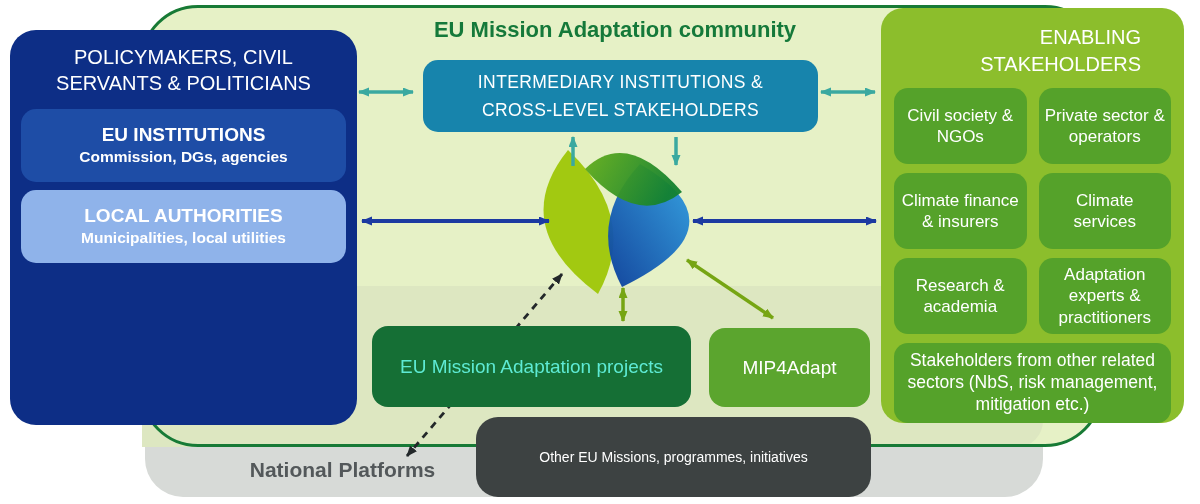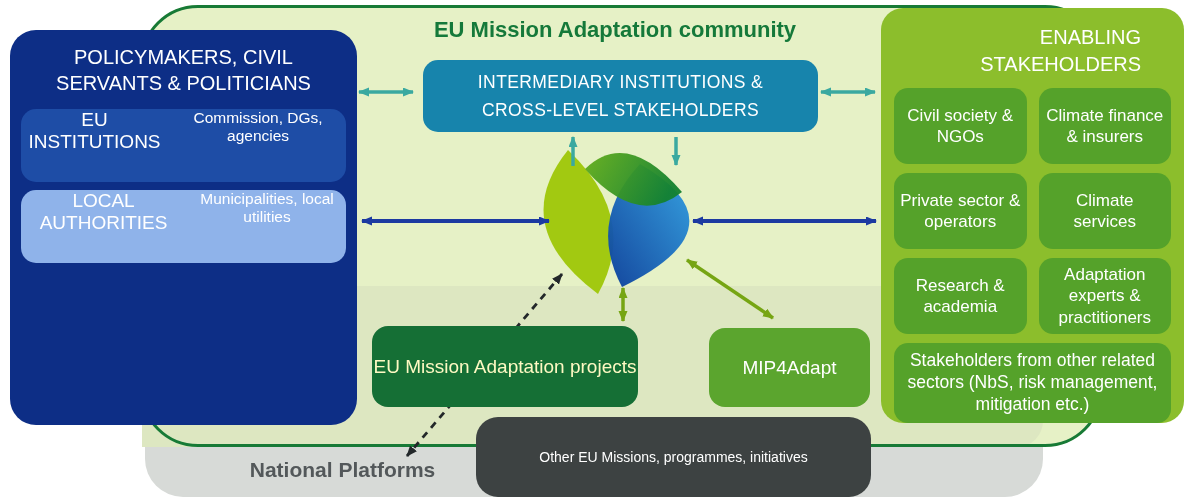--- a/index.html
+++ b/index.html
@@ -30,37 +30,37 @@
 
   .diagram-title{position:absolute; left:415px; top:17px; width:400px; text-align:center;
     font-size:22px; font-weight:bold; color:var(--title_green); z-index:12;}
 
   
   .left-panel{position:absolute; left:10px; top:30px; width:347px; height:395px;
     background:var(--navy); border-radius:26px; z-index:10; padding:12px 11px 0 11px;}
   .left-panel .panel-header{color:#fff; text-align:center; font-size:20px; line-height:1.32;
     padding:2px 26px 8px 26px;}
   .auth-box{border-radius:15px; color:#fff; text-align:center; height:73px; margin-top:8px;
-    display:flex; flex-direction:row; justify-content:center; gap:2px;}
+    display:flex; flex-direction:column; justify-content:center; gap:2px;font-weight:bold;}
   .auth-box .t{font-size:19px;}
   .auth-box .s{font-size:15.5px;}
   .auth-1{background:var(--blue1); margin-top:4px;}
   .auth-2{background:var(--blue2);}
   .auth-3{background:var(--blue3);}
   .auth-4{background:var(--blue4);}
 
   
   .intermediary-box{position:absolute; left:423px; top:60px; width:395px; height:72px;
     background:var(--teal_box); border-radius:15px; color:#fff; text-align:center;
     display:flex; flex-direction:column; justify-content:center; gap:7px;
     font-size:17.5px; letter-spacing:.4px; z-index:10;}
 
   
-  .projects-box{position:absolute; left:372px; top:326px; width:266px; height:81px;
-    background:var(--dark_green); border-radius:16px; color:#fef9c3; font-size:19px;
+  .projects-box{position:absolute; left:372px; top:326px; width:319px; height:81px;
+    background:var(--dark_green); border-radius:16px; color:#5eead4; font-size:19px;
     display:flex; align-items:center; justify-content:center; text-align:center; z-index:10;}
   .mip-box{position:absolute; left:709px; top:328px; width:161px; height:79px;
     background:var(--mip_green); border-radius:16px; color:#fff; font-size:19px;
     display:flex; align-items:center; justify-content:center; z-index:10;}
   .other-box{position:absolute; left:476px; top:417px; width:395px; height:80px;
     background:var(--dark_gray); border-radius:22px; color:#fff; font-size:14px; line-height:1.5;
     display:flex; align-items:center; justify-content:center; text-align:center; padding:0 30px; z-index:11;}
 
   
   .right-panel{position:absolute; left:881px; top:8px; width:303px; height:415px;
@@ -134,22 +134,22 @@
   </svg>
 
   <div class="projects-box">EU Mission Adaptation projects</div>
   <div class="mip-box">MIP4Adapt</div>
   <div class="other-box">Other EU Missions, programmes, initiatives</div>
 
   <div class="right-panel">
     <div class="panel-header">ENABLING STAKEHOLDERS</div>
     <div class="cell-grid">
       <div class="cell">Civil society &amp; NGOs</div>
+      <div class="cell">Private sector &amp; operators</div>
       <div class="cell">Climate finance &amp; insurers</div>
-      <div class="cell">Private sector &amp; operators</div>
       <div class="cell">Climate services</div>
       <div class="cell">Research &amp; academia</div>
       <div class="cell">Adaptation experts &amp; practitioners</div>
       <div class="cell wide">Stakeholders from other related sectors (NbS, risk management, mitigation etc.)</div>
     </div>
   </div>
 
   <svg class="arrows-over" width="1200" height="504">
     <defs>
       <marker id="mTeal" markerWidth="13" markerHeight="11" refX="10" refY="4.5" orient="auto-start-reverse" markerUnits="userSpaceOnUse">

